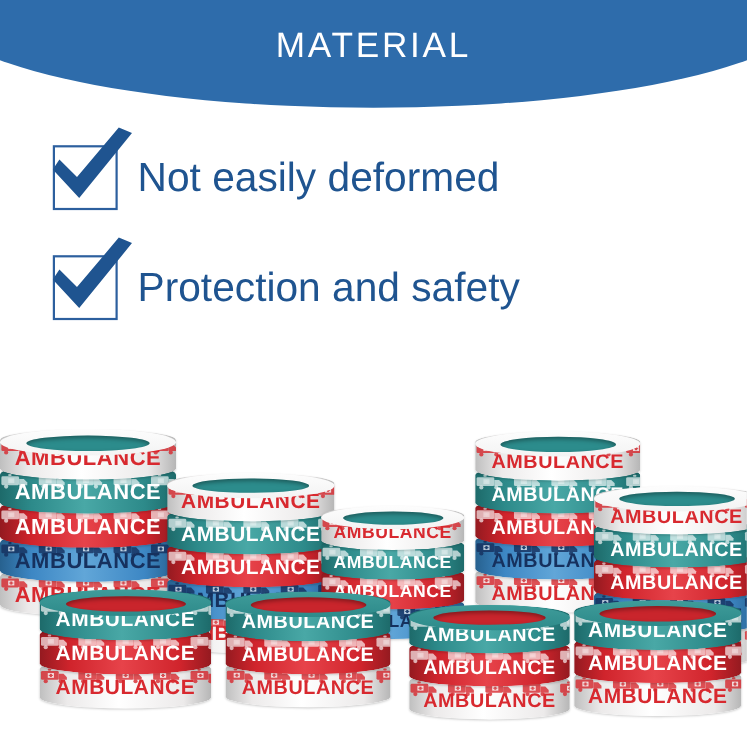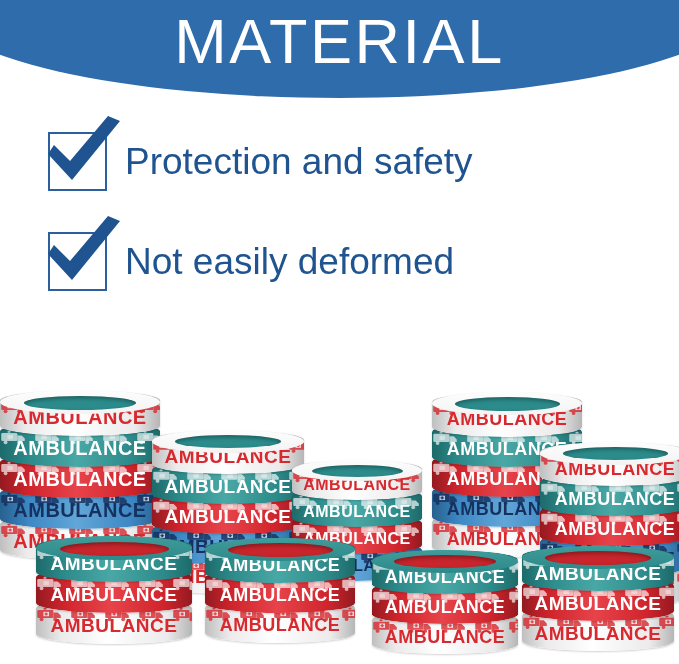--- a/index.html
+++ b/index.html
@@ -16,21 +16,21 @@
   #banner-shape{
     position:absolute;left:-60px;top:-120px;
     width:799px;height:218px;
     background:#2e6cab;
     border-radius:0 0 50% 50% / 0 0 42% 42%;
   }
   #banner-title{
     position:absolute;left:0;top:13px;width:679px;
     text-align:center;
     color:#ffffff;
-    font-size:63px;
+    font-size:32px;
     line-height:56px;
     letter-spacing:2.5px;
     font-weight:400;
     white-space:nowrap;
   }
 
   
   #feature-list{
     position:absolute;left:0;top:120px;width:679px;
   }
@@ -109,30 +109,30 @@
 </div>
 
 <div id="feature-list">
     <div class="feature-row">
       <div class="check-box" style="border-color: rgb(44, 95, 158);"></div>
       <div class="check-mark">
         <svg width="80" height="80" viewBox="0 0 80 80">
           <path d="M4 40 L10 31 L26 47 L64 2 L76 7 L28 66 Z" fill="#1f5490"></path>
         </svg>
       </div>
-      <div class="feature-text" style="color: rgb(31, 84, 144);">Protection and safety</div>
+      <div class="feature-text" style="color: rgb(31, 84, 144);">Not easily deformed</div>
     </div>
     <div class="feature-row">
       <div class="check-box" style="border-color: rgb(44, 95, 158);"></div>
       <div class="check-mark">
         <svg width="80" height="80" viewBox="0 0 80 80">
           <path d="M4 40 L10 31 L26 47 L64 2 L76 7 L28 66 Z" fill="#1f5490"></path>
         </svg>
       </div>
-      <div class="feature-text" style="color: rgb(31, 84, 144);">Not easily deformed</div>
+      <div class="feature-text" style="color: rgb(31, 84, 144);">Protection and safety</div>
     </div>
   </div>
 
 <div id="product-photo">
     <div class="stack" style="left: 0px; top: 0px; width: 160px;">
       <div class="band" style="width: 160px; height: 46px; top: 124px; z-index: 96;">
         <div class="wall" style="background: linear-gradient(to right, rgb(191, 191, 191) 0%, rgb(236, 234, 234) 16%, rgb(255, 255, 255) 46%, rgb(236, 234, 234) 84%, rgb(182, 182, 182) 100%);">
           <svg class="motifs" width="160" height="46" viewBox="0 0 160 46">
             <g transform="translate(0,8.28) scale(0.62)" opacity="0.85">
               <rect x="2" y="6" width="26" height="13" rx="2" fill="#d8292f"></rect>

